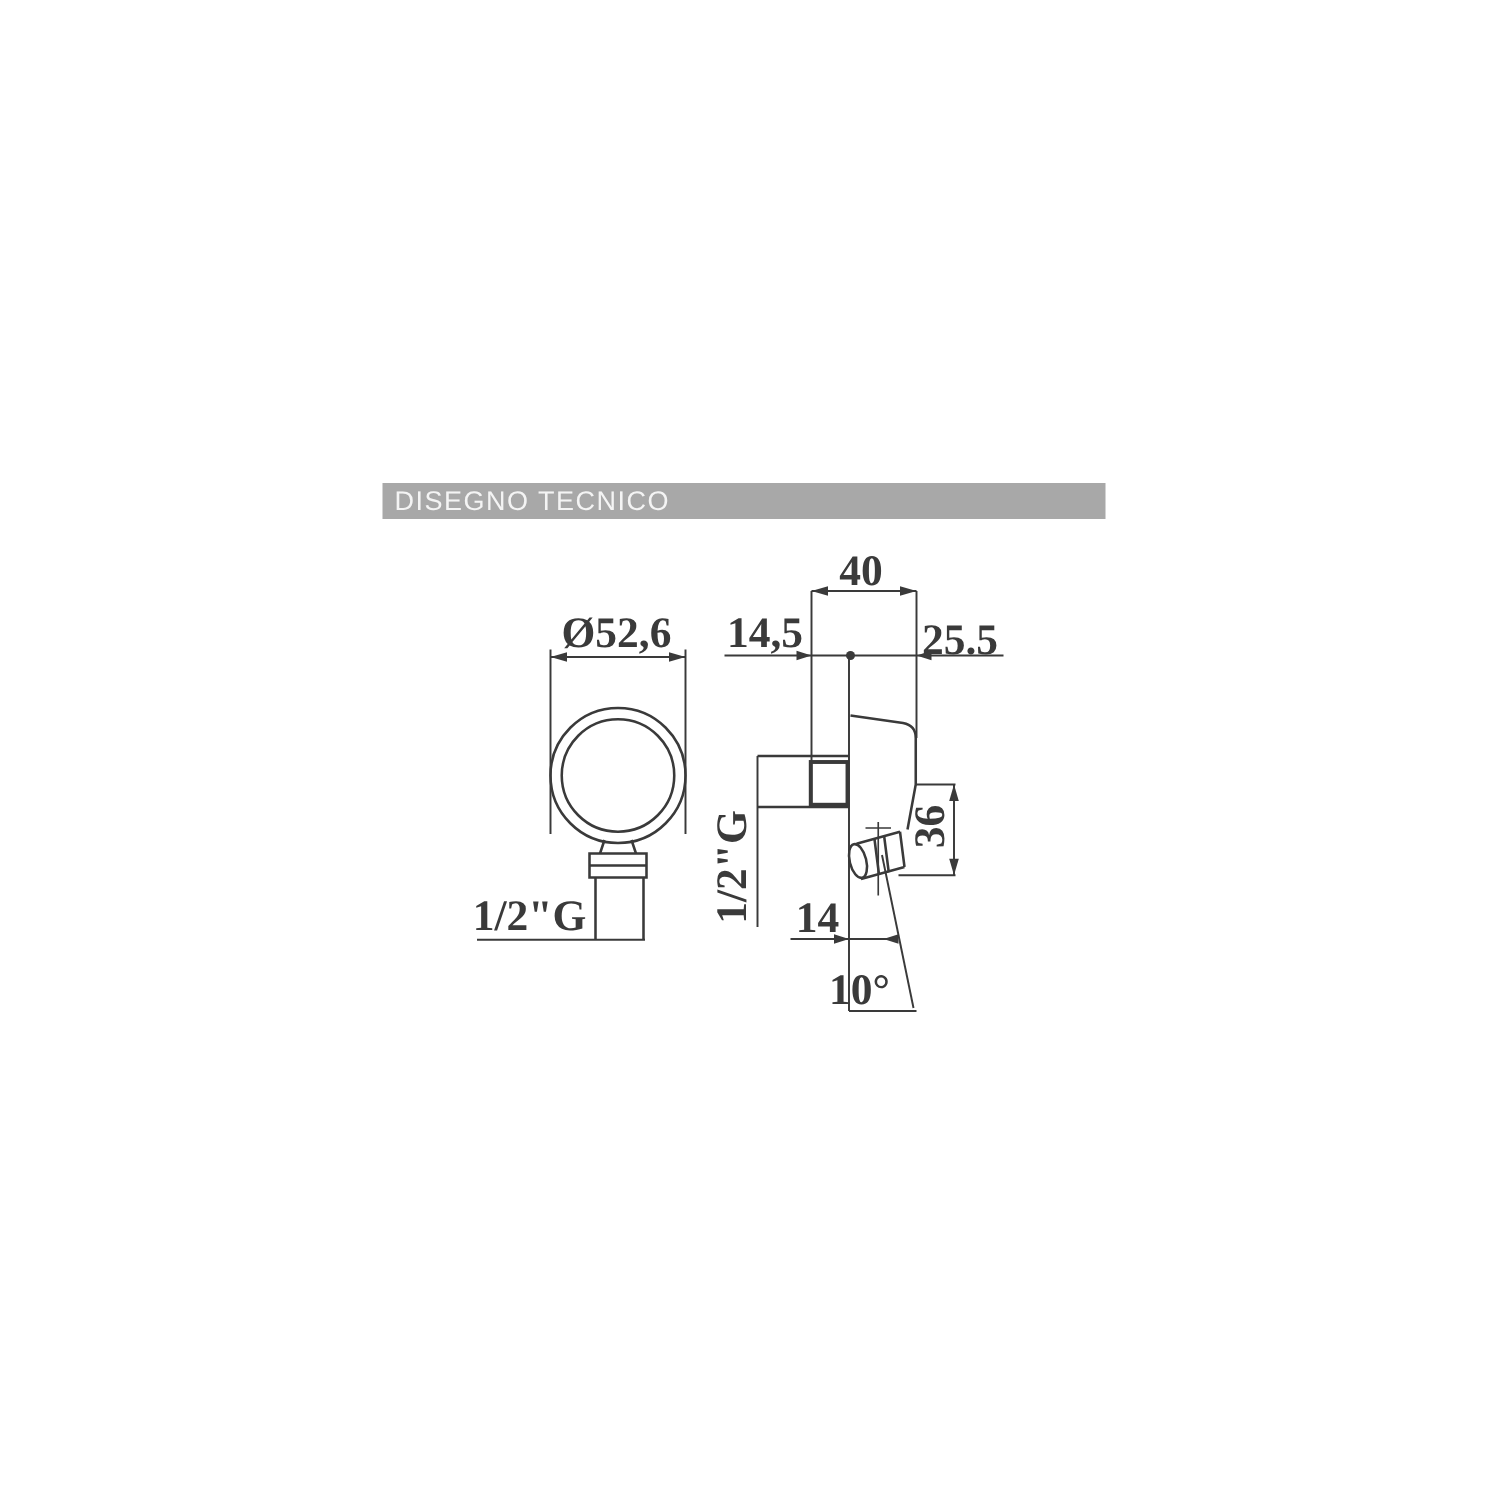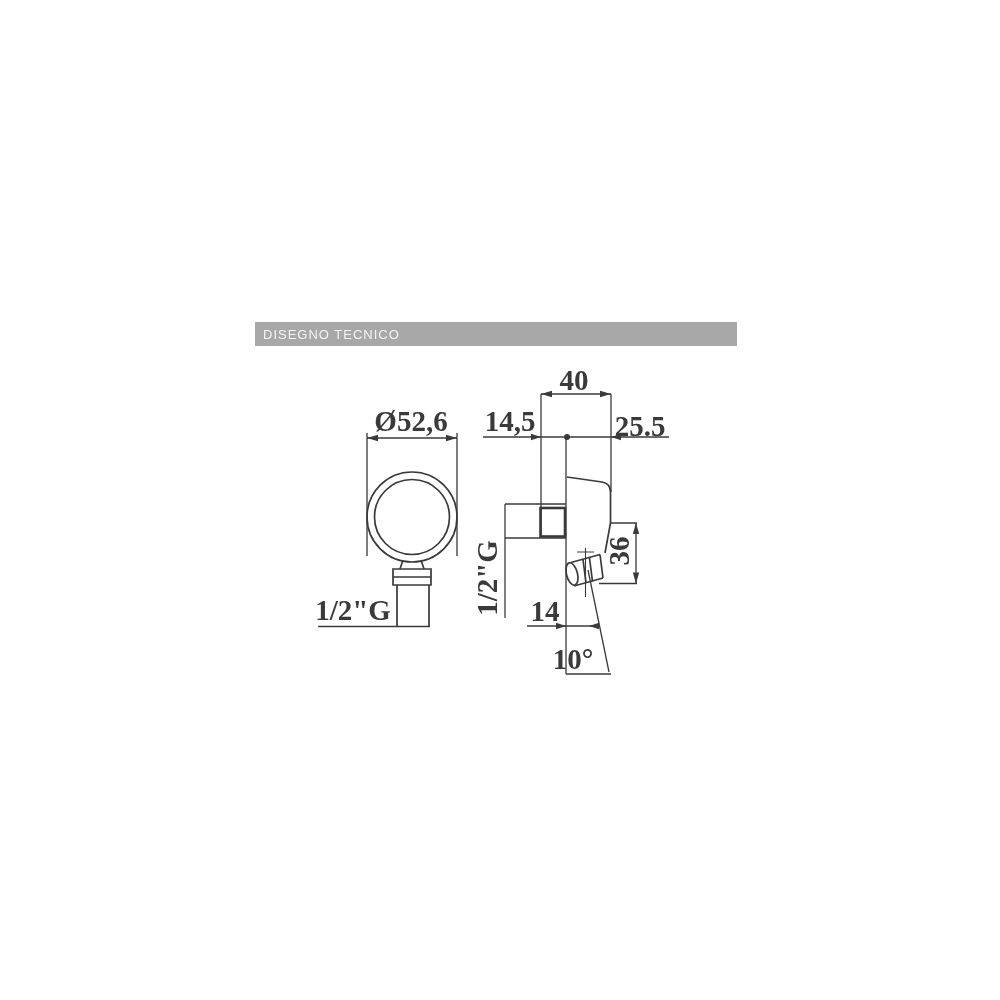--- a/index.html
+++ b/index.html
@@ -1,20 +1,20 @@
 <!DOCTYPE html>
 <html style="--bar-bg: #a8a8a8; --bar-fg: #f4f4f4; --line: #3a3a3a;"><head>
 <meta charset="utf-8">
 <style>
   html,body{margin:0;padding:0;background:#ffffff;}
   .page{position:relative;width:1000px;height:1000px;background:#ffffff;overflow:hidden;
         font-family:"Liberation Sans",sans-serif;}
   .header-bar{position:absolute;left:255px;top:322px;width:482px;height:24px;
         background:var(--bar-bg,#a8a8a8);display:flex;align-items:center;}
-  .header-bar span{color:var(--bar-fg,#f4f4f4);font-size:13px;letter-spacing:1px;
+  .header-bar span{color:var(--bar-fg,#f4f4f4);font-size:18px;letter-spacing:1px;
         padding-left:8px;font-weight:400;}
   svg{position:absolute;left:0;top:0;}
   .ol{stroke:var(--line,#3a3a3a);stroke-width:1.7;fill:none;}
   .thin{stroke:var(--line,#3a3a3a);stroke-width:1.3;fill:none;}
   .thick{stroke:var(--line,#3a3a3a);stroke-width:2.6;fill:none;}
   .hair{stroke:var(--line,#3a3a3a);stroke-width:1.1;fill:none;}
   .arr{fill:var(--line,#3a3a3a);stroke:none;}
   text{font-family:"Liberation Serif","DejaVu Serif",serif;font-weight:bold;
        font-size:29px;fill:var(--line,#3a3a3a);}
 </style>

